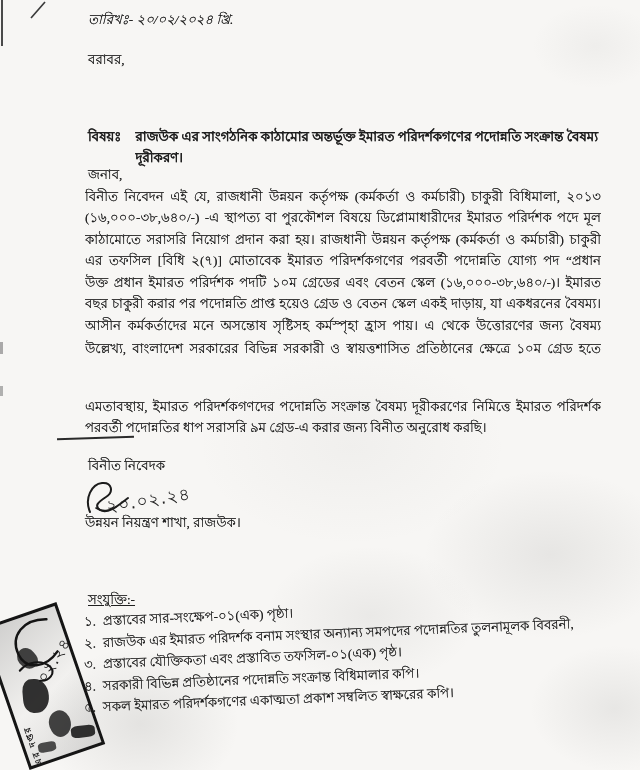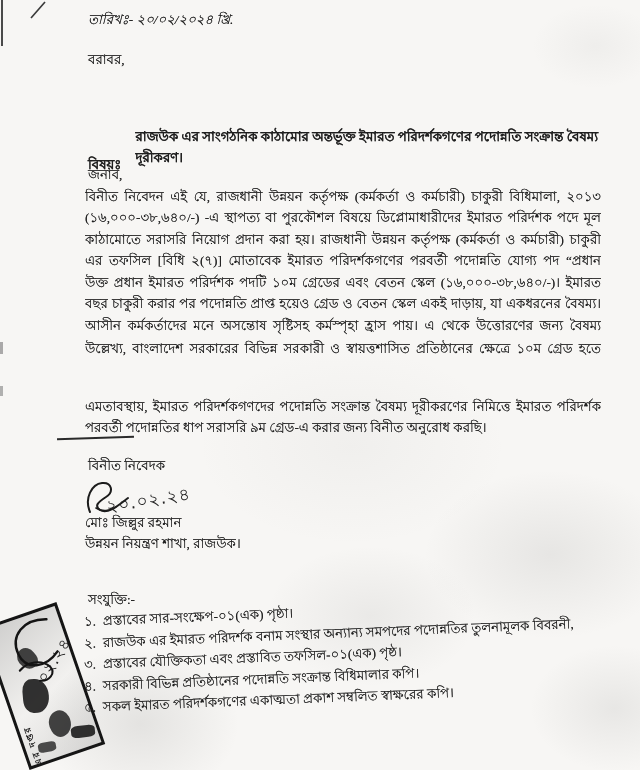--- a/index.html
+++ b/index.html
@@ -20,42 +20,42 @@
       radial-gradient(220px 140px at 55% 58%, rgba(130,130,128,.06), rgba(130,130,128,0) 70%),
       radial-gradient(90px 60px   at 93% 6%,  rgba(130,130,128,.07), rgba(130,130,128,0) 70%);
   }
   .abs{position:absolute;}
   .ink{color:#1f1f1f;text-shadow:0 0 .4px rgba(20,20,20,.6);}
   .sz{font-size:13.3px;line-height:21.4px;}
 
   .date-line{left:88px;top:9px;font-style:italic;}
   .addr{left:88px;top:49px;}
   .subject-row{left:88px;top:126px;width:514px;display:flex;font-weight:bold;}
-  .subject-row .lbl{flex:0 0 auto;margin-right:14px;margin-top:28px;}
+  .subject-row .lbl{flex:0 0 auto;margin-right:14px;}
   .subject-row .txt{flex:1 1 auto;}
   .salutation{left:88px;top:164px;}
 
   .para{width:516px;}
   .p1{left:85px;top:186px;}
   .p2{left:85px;top:338px;}
   .p3{left:85px;top:396px;}
   .pline{height:21.45px;line-height:21.45px;overflow:hidden;text-align:justify;text-align-last:justify;}
   .pline.last{text-align-last:left;}
 
   .underline-mark{left:57px;top:437px;width:77px;height:2px;background:#2a2a2a;transform:rotate(-2deg);}
 
   .closing-label{left:88px;top:455px;}
   .sig-svg{left:82px;top:478px;}
   .sig-date{
     left:106px;top:487px;font-size:17px;letter-spacing:1px;
     font-family:"DejaVu Sans",sans-serif;transform:rotate(-9deg);font-weight:500;color:#242424;
   }
   .sig-block{left:85px;top:513px;line-height:20.6px;}
 
-  .attach-head{left:88px;top:589px;}
+  .attach-head{left:88px;top:589px;text-decoration:underline;}
   .attach-list{left:84px;top:611px;width:545px;}
   .attach-item{display:flex;gap:7px;height:21.5px;line-height:21.5px;transform:rotate(-2.3deg);transform-origin:0 50%;white-space:nowrap;}
   .attach-item .no{flex:0 0 auto;}
 
   
   .edge-line{left:1px;top:0;width:2px;height:46px;background:#4a4a4a;}
   .edge-tick1{left:0;top:342px;width:3px;height:12px;background:#777;opacity:.6;}
   .edge-tick2{left:0;top:386px;width:3px;height:10px;background:#777;opacity:.55;}
   .pen-slash{left:28px;top:1px;}
 
@@ -133,21 +133,20 @@
 
 <div class="abs sz ink closing-label">বিনীত নিবেদক</div>
 
 <svg class="abs sig-svg" width="72" height="42">
   <path d="M8,34 C2,20 10,6 20,5 C30,4 32,14 24,19 C16,24 12,28 18,32 C26,37 38,26 46,20" fill="none" stroke="#1c1c1c" stroke-width="2" stroke-linecap="round"></path>
   <path d="M14,30 C20,34 28,33 34,29" fill="none" stroke="#1c1c1c" stroke-width="1.6" stroke-linecap="round"></path>
 </svg>
 <div class="abs sig-date">২০.০২.২৪</div>
 
 <div class="abs sz ink sig-block">
-  <div>মোঃ জিল্লুর রহমান</div>
   <div>উন্নয়ন নিয়ন্ত্রণ শাখা, রাজউক।</div>
 </div>
 
 <div class="abs sz ink attach-head">সংযুক্তি:-</div>
 
 <div class="abs sz ink attach-list">
   <div class="attach-item">
     <span class="no">১.</span>
     <span>প্রস্তাবের সার-সংক্ষেপ-০১(এক) পৃষ্ঠা।</span>
   </div>

